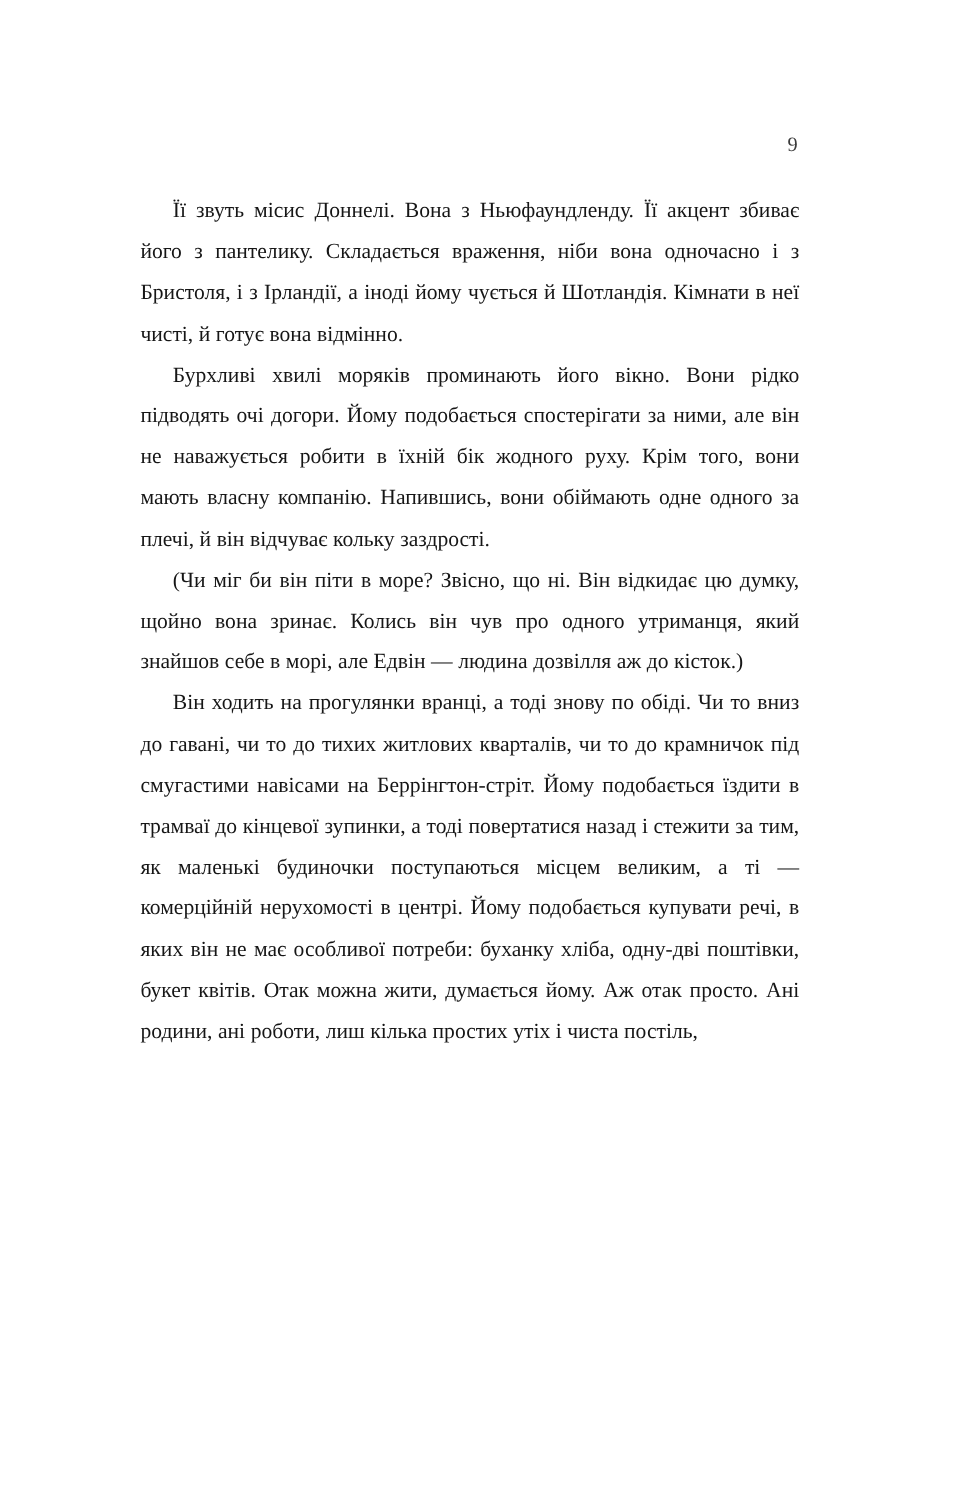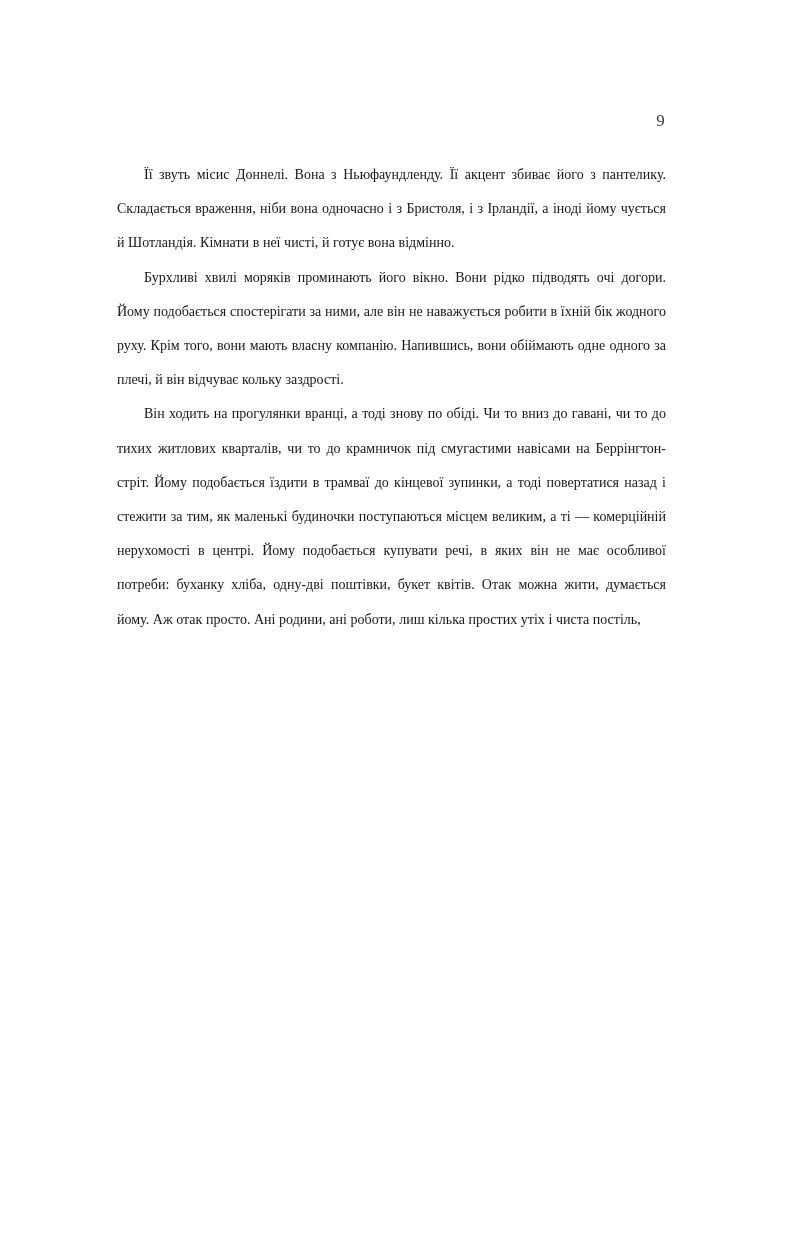--- a/index.html
+++ b/index.html
@@ -35,21 +35,21 @@
     color: #3b3b3b;
     letter-spacing: 0.2px;
   }
 
   
   .textblock {
     position: absolute;
     top: 158px;
     left: 117px;
     width: 549px;
-    font-size: 14px;
+    font-size: 18px;
     line-height: 34.2px;
     text-align: justify;
     text-justify: inter-word;
     color: #161616;
     hyphens: manual;
     -webkit-hyphens: manual;
   }
 
   .textblock p {
     margin: 0;
@@ -66,16 +66,17 @@
 </head>
 <body>
 
 <div class="page">
 
   <div class="folio">9</div>
 
   <div class="textblock">
     <p>Її звуть місис Доннелі. Вона з Ньюфаундленду. Її акцент збиває його з пантелику. Складається враження, ніби вона одночасно і з Бристоля, і з Ірландії, а іноді йому чується й Шотландія. Кімнати в неї чисті, й готує вона відмінно.</p>
     <p>Бурхливі хвилі моряків проминають його вікно. Вони рідко підводять очі догори. Йому подобається спостерігати за ними, але він не наважується робити в їхній бік жодного руху. Крім того, вони мають власну компанію. Напившись, вони обіймають одне одного за плечі, й він відчуває кольку заздрості.</p>
+    <p>(Чи міг би він піти в море? Звісно, що ні. Він відкидає цю думку, щойно вона зринає. Колись він чув про одного утриманця, який знайшов себе в морі, але Едвін — людина дозвілля аж до кісток.)</p>
     <p>Він ходить на прогулянки вранці, а тоді знову по обіді. Чи то вниз до гавані, чи то до тихих житлових кварталів, чи то до крамничок під смугастими навісами на Беррінгтон-стріт. Йому подобається їздити в трамваї до кінцевої зупинки, а тоді повертатися назад і стежити за тим, як маленькі будиночки поступаються місцем великим, а ті — комерційній нерухомості в центрі. Йому подобається купувати речі, в яких він не має особливої потреби: буханку хліба, одну-дві поштівки, букет квітів. Отак можна жити, думається йому. Аж отак просто. Ані родини, ані роботи, лиш кілька простих утіх і чиста постіль,</p>
   </div>
 
 </div>
 
 </body></html>

